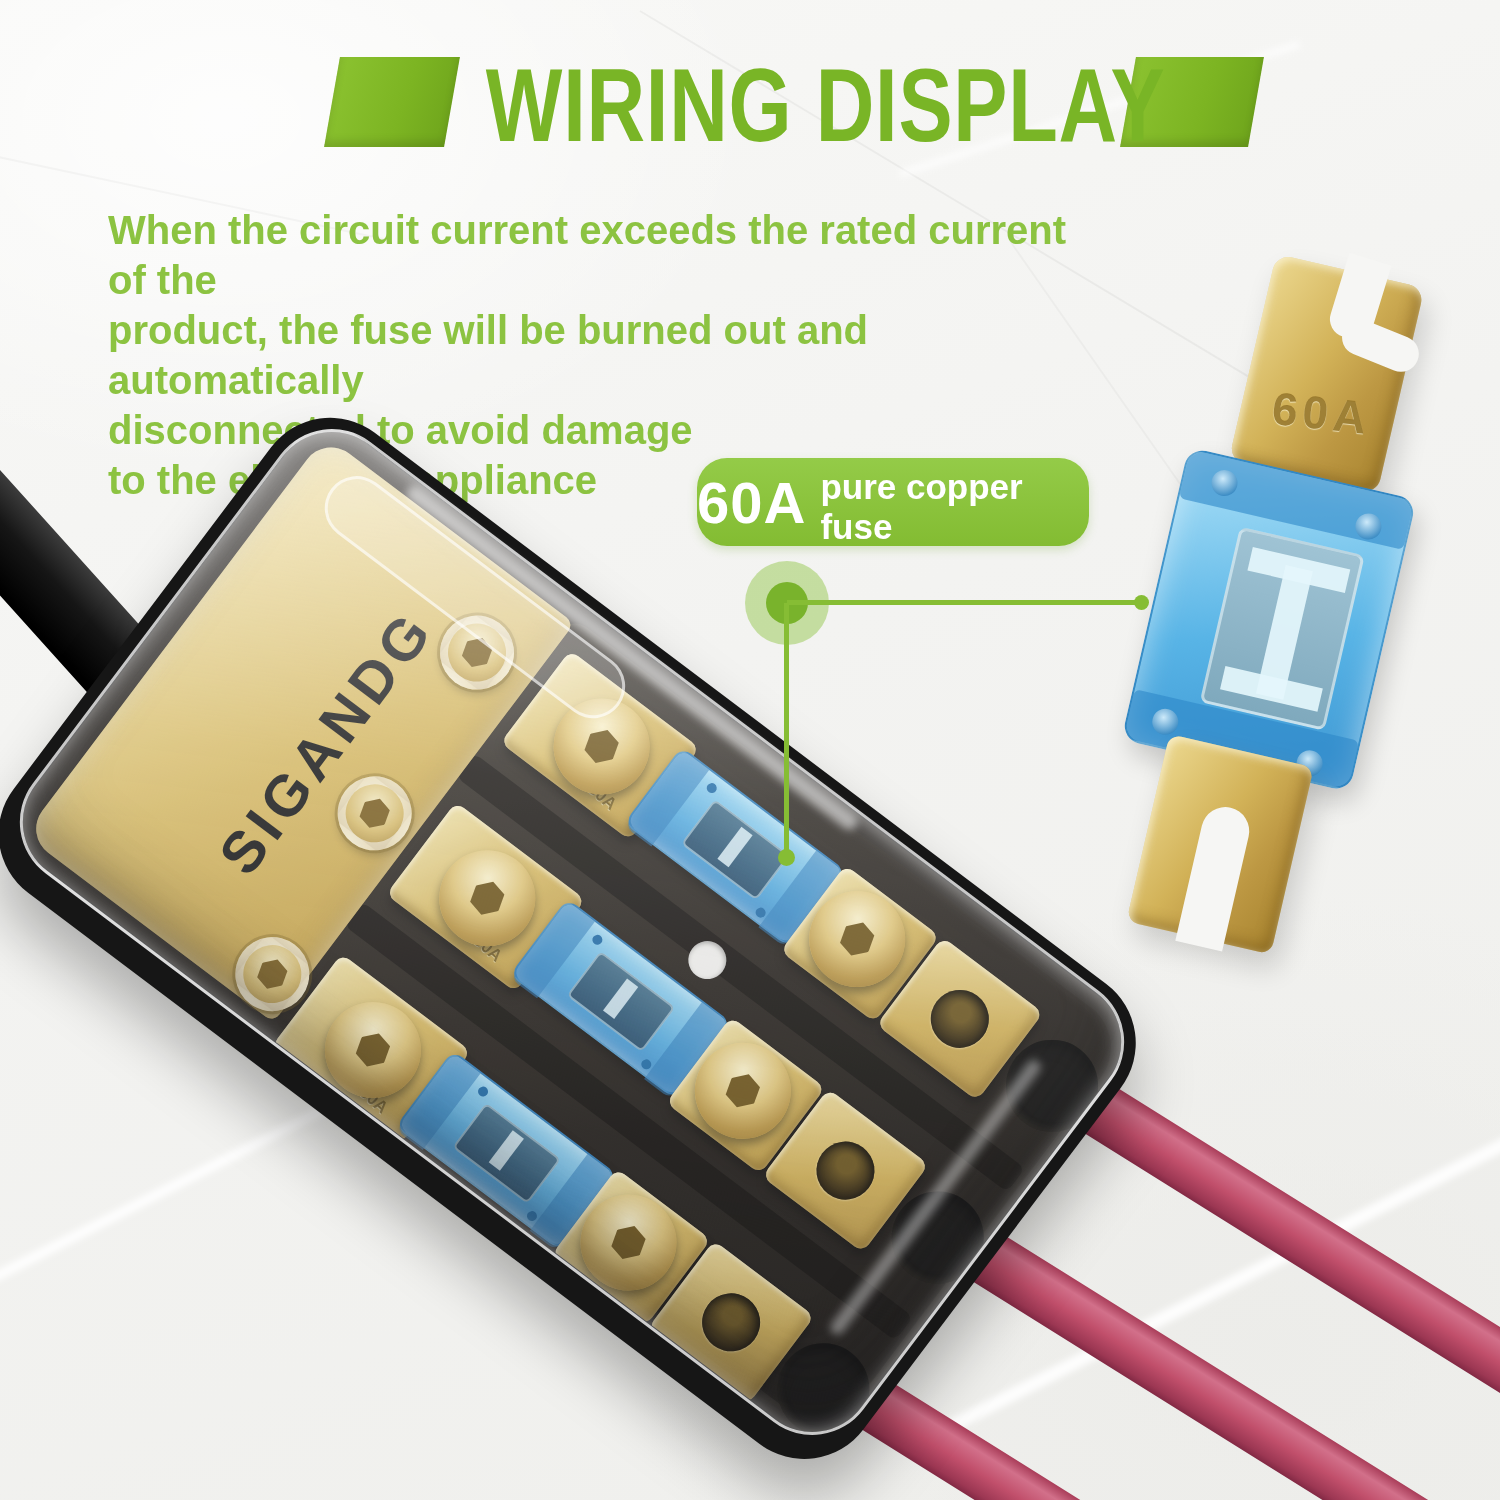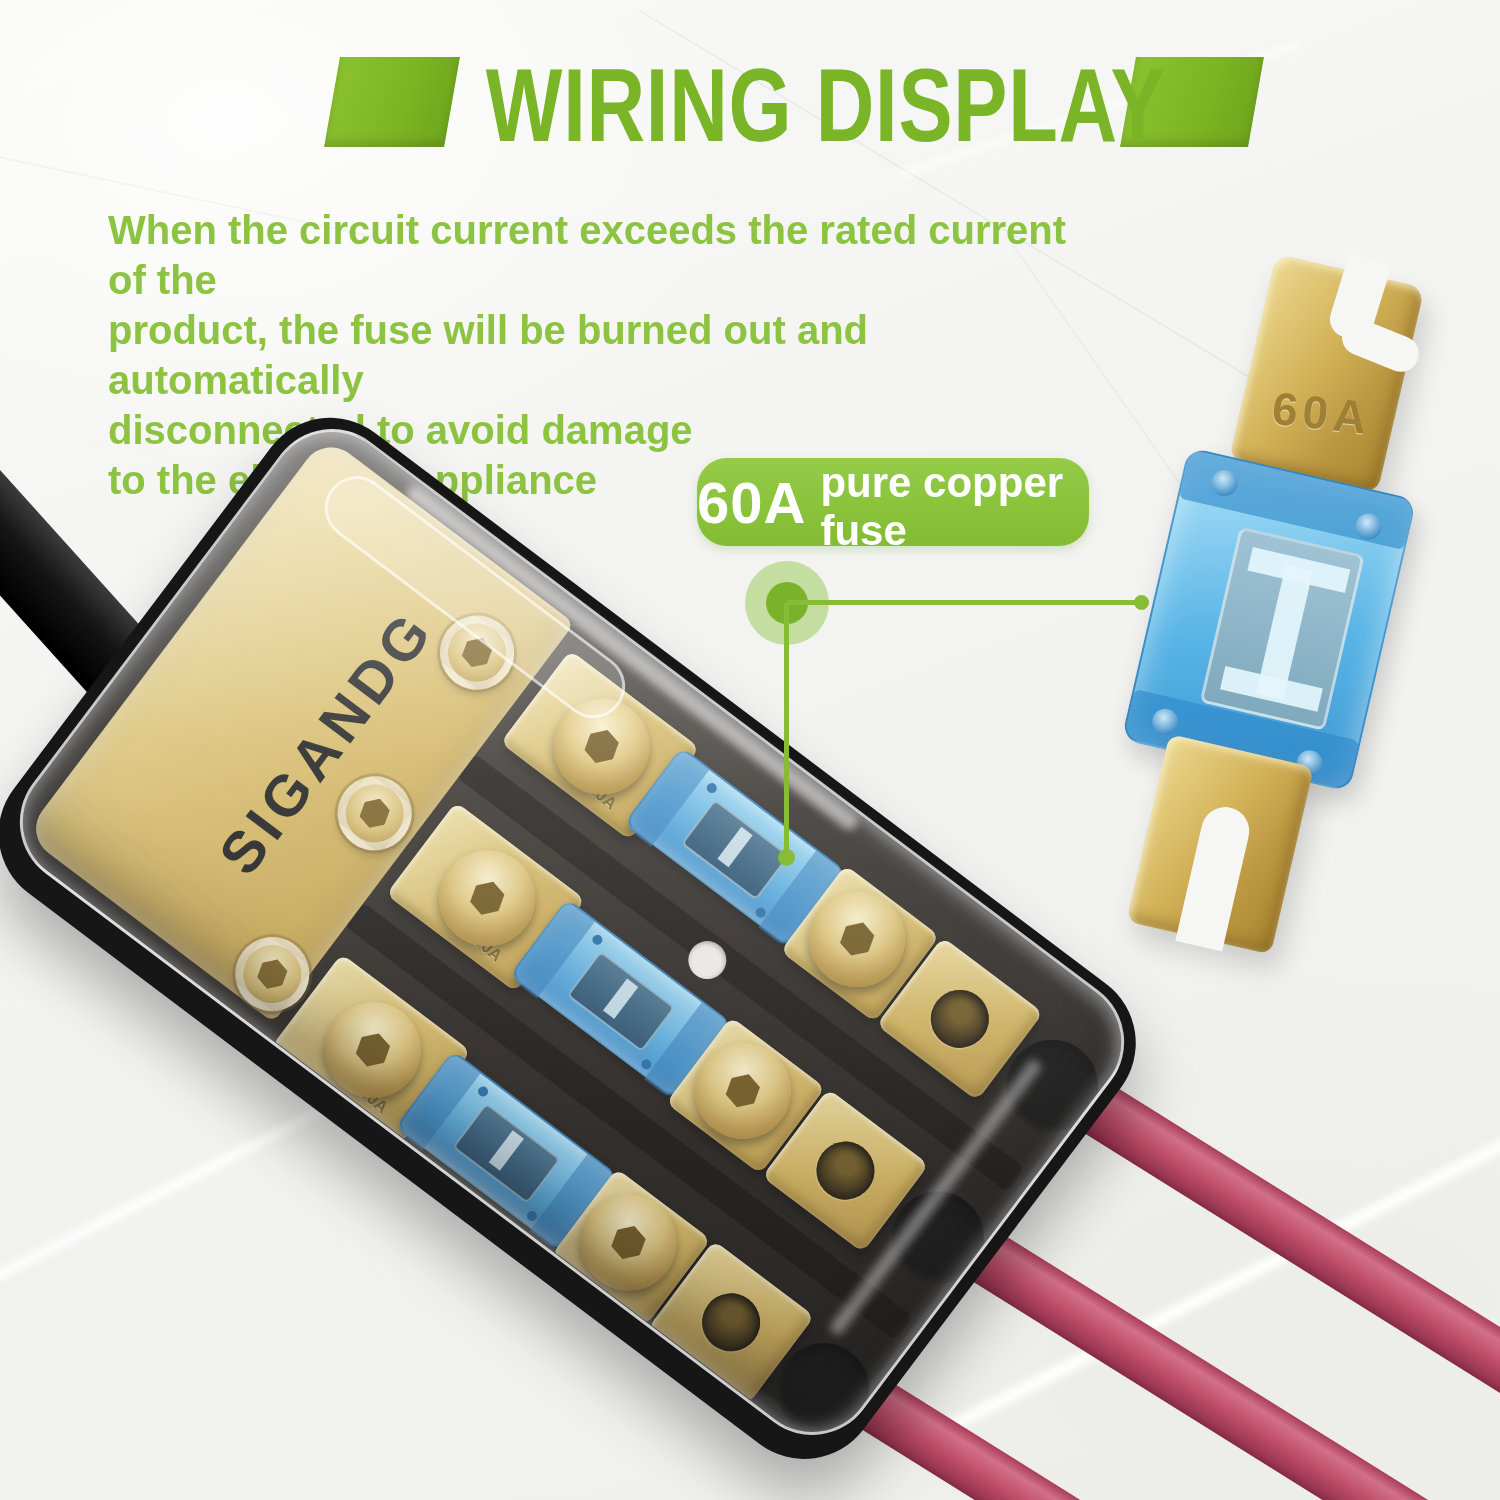--- a/index.html
+++ b/index.html
@@ -147,21 +147,21 @@
     background:radial-gradient(circle at 40% 35%,#cdeafa,#3c8cc4 75%);}
   .anl .bottom-tab{left:84px;top:502px;width:148px;height:192px;border-radius:12px;}
   .anl .cut.fork{left:136px;top:560px;width:48px;height:142px;border-radius:24px 24px 0 0;}
 
   
   .pill{left:697px;top:458px;width:392px;height:88px;border-radius:30px;
     background:linear-gradient(180deg,#94cb48,#83bc32);
     box-shadow:0 4px 10px rgba(120,170,60,.25);
     display:flex;align-items:center;justify-content:center;position:absolute;}
   .pill .amp{position:static;font-size:58px;font-weight:800;color:#fff;letter-spacing:1px;}
-  .pill .lbl{position:static;font-size:42px;font-weight:700;color:#fff;margin-left:14px;margin-top:10px;}
+  .pill .lbl{position:static;font-size:35px;font-weight:700;color:#fff;margin-left:14px;margin-top:10px;}
   .node-halo{left:745px;top:561px;width:84px;height:84px;border-radius:50%;background:rgba(140,196,61,.45);}
   .node-core{left:766px;top:582px;width:42px;height:42px;border-radius:50%;background:#79b32c;}
   .cline{background:#86bd34;}
   .cline.h{left:787px;top:600px;width:356px;height:5px;}
   .cline.v{left:784px;top:603px;width:5px;height:254px;}
   .cdot{border-radius:50%;background:#86bd34;}
   .cdot.right{left:1134px;top:595px;width:15px;height:15px;}
   .cdot.down{left:778px;top:849px;width:17px;height:17px;}
 </style>
 </head>

